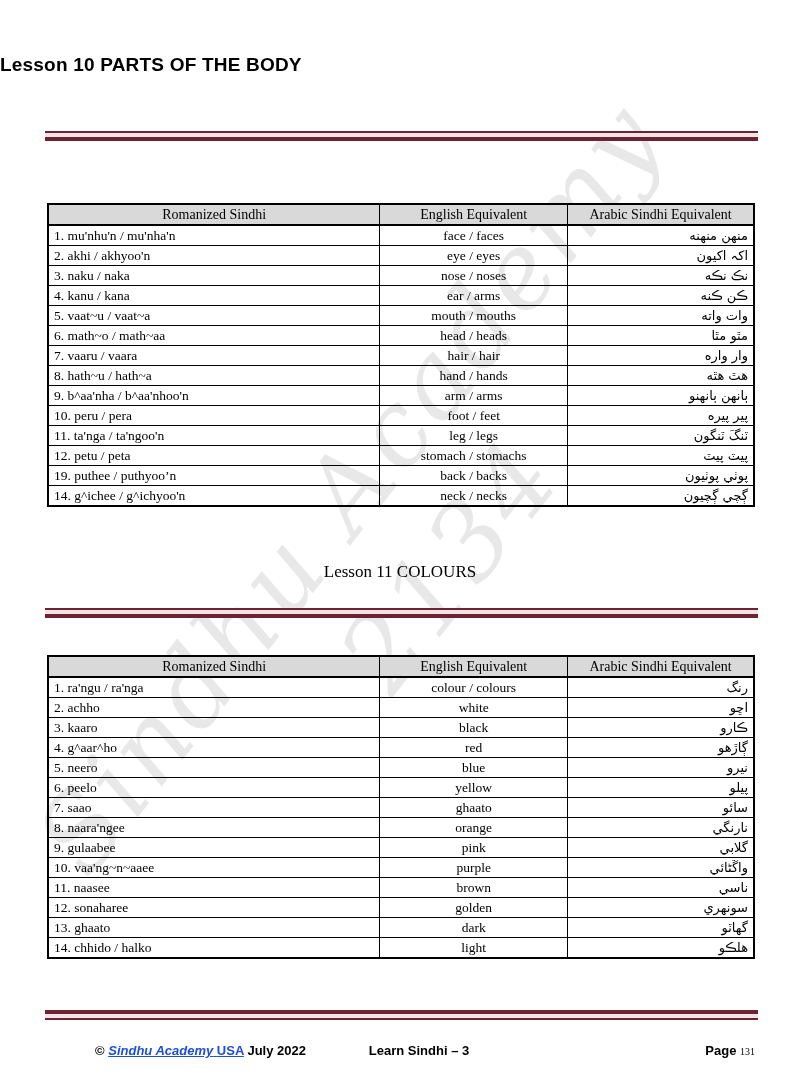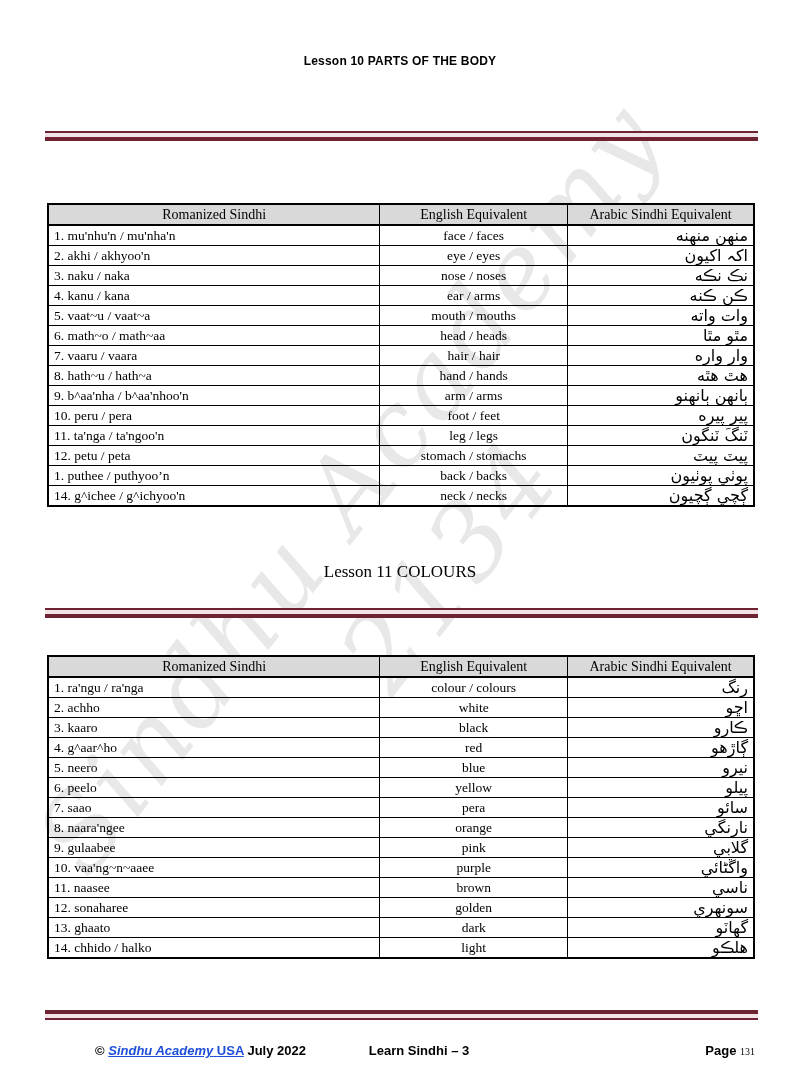--- a/index.html
+++ b/index.html
@@ -11,22 +11,22 @@
   .watermark {
     position:absolute; left:-110px; top:400px; width:1020px;
     transform:rotate(-52deg);
     text-align:center; font-family:"DejaVu Serif", serif; font-style:italic;
     font-size:104px; line-height:1.22; letter-spacing:4px;
     color:rgba(90,90,90,0.14); white-space:nowrap; z-index:0; pointer-events:none;
   }
   .content { position:absolute; inset:0; z-index:1; }
   
   .title1 {
-    position:absolute; top:54px; left:0; width:100%; text-align:center;
-    font-family:"Liberation Sans", sans-serif; font-weight:600; font-size:12px;
+    position:absolute; top:54px; left:0; width:100%; text-align:left;
+    font-family:"Liberation Sans", sans-serif; font-weight:600; font-size:19px;
     letter-spacing:0.2px;
   }
   .title2 {
     position:absolute; top:562px; left:0; width:100%; text-align:center;
     font-family:"Liberation Serif", serif; font-size:17px;
   }
   
   .rule { position:absolute; left:45px; right:42px; height:4px; }
   .rule.thin-thick { border-top:2px solid #6d2332; border-bottom:4px solid #6d2332; background:#f2e4e6; }
   .rule.thick-thin { border-top:4px solid #6d2332; border-bottom:2px solid #6d2332; background:#f2e4e6; }
@@ -44,21 +44,21 @@
   table.vocab th, table.vocab td { border:1px solid #000; height:19px; padding:0 5px; overflow:hidden; white-space:nowrap; }
   table.vocab { border:2px solid #000; }
   table.vocab thead th {
     background:#d9d9d9; font-weight:400; text-align:center; font-size:14px;
     border-bottom:2px solid #000;
   }
   td.roman-cell   { text-align:left; }
   td.english-cell { text-align:center; }
   td.arabic-cell  {
     text-align:right; direction:rtl;
-    font-family:"DejaVu Sans", sans-serif; font-size:16px; padding-right:9px;
+    font-family:"DejaVu Sans", sans-serif; font-size:13px; padding-right:9px;
   }
   col.c-roman   { width:47%; }
   col.c-english { width:26.6%; }
   col.c-arabic  { width:26.4%; }
   
   .footer {
     position:absolute; left:45px; right:45px; top:1043px; height:22px;
     font-family:"Liberation Sans", sans-serif; font-size:13px; font-weight:600;
   }
   .f-left   { position:absolute; left:50px; top:0; white-space:nowrap; }
@@ -152,21 +152,21 @@
             <td class="roman-cell">11. ta'nga / ta'ngoo'n</td>
             <td class="english-cell">leg / legs</td>
             <td class="arabic-cell">ٽنگَ ٽنگون</td>
           </tr>
           <tr>
             <td class="roman-cell">12. petu / peta</td>
             <td class="english-cell">stomach / stomachs</td>
             <td class="arabic-cell">پيٽ پيٽ</td>
           </tr>
           <tr>
-            <td class="roman-cell">1. puthee / puthyoo’n</td>
+            <td class="roman-cell">19. puthee / puthyoo’n</td>
             <td class="english-cell">back / backs</td>
             <td class="arabic-cell">پوٺي پوٺيون</td>
           </tr>
           <tr>
             <td class="roman-cell">14. g^ichee / g^ichyoo'n</td>
             <td class="english-cell">neck / necks</td>
             <td class="arabic-cell">ڳچي ڳچيون</td>
           </tr>
         </tbody>
     </table>
@@ -214,21 +214,21 @@
             <td class="english-cell">blue</td>
             <td class="arabic-cell">نيرو</td>
           </tr>
           <tr>
             <td class="roman-cell">6. peelo</td>
             <td class="english-cell">yellow</td>
             <td class="arabic-cell">پيلو</td>
           </tr>
           <tr>
             <td class="roman-cell">7. saao</td>
-            <td class="english-cell">pera</td>
+            <td class="english-cell">ghaato</td>
             <td class="arabic-cell">سائو</td>
           </tr>
           <tr>
             <td class="roman-cell">8. naara'ngee</td>
             <td class="english-cell">orange</td>
             <td class="arabic-cell">نارنگي</td>
           </tr>
           <tr>
             <td class="roman-cell">9. gulaabee</td>
             <td class="english-cell">pink</td>

